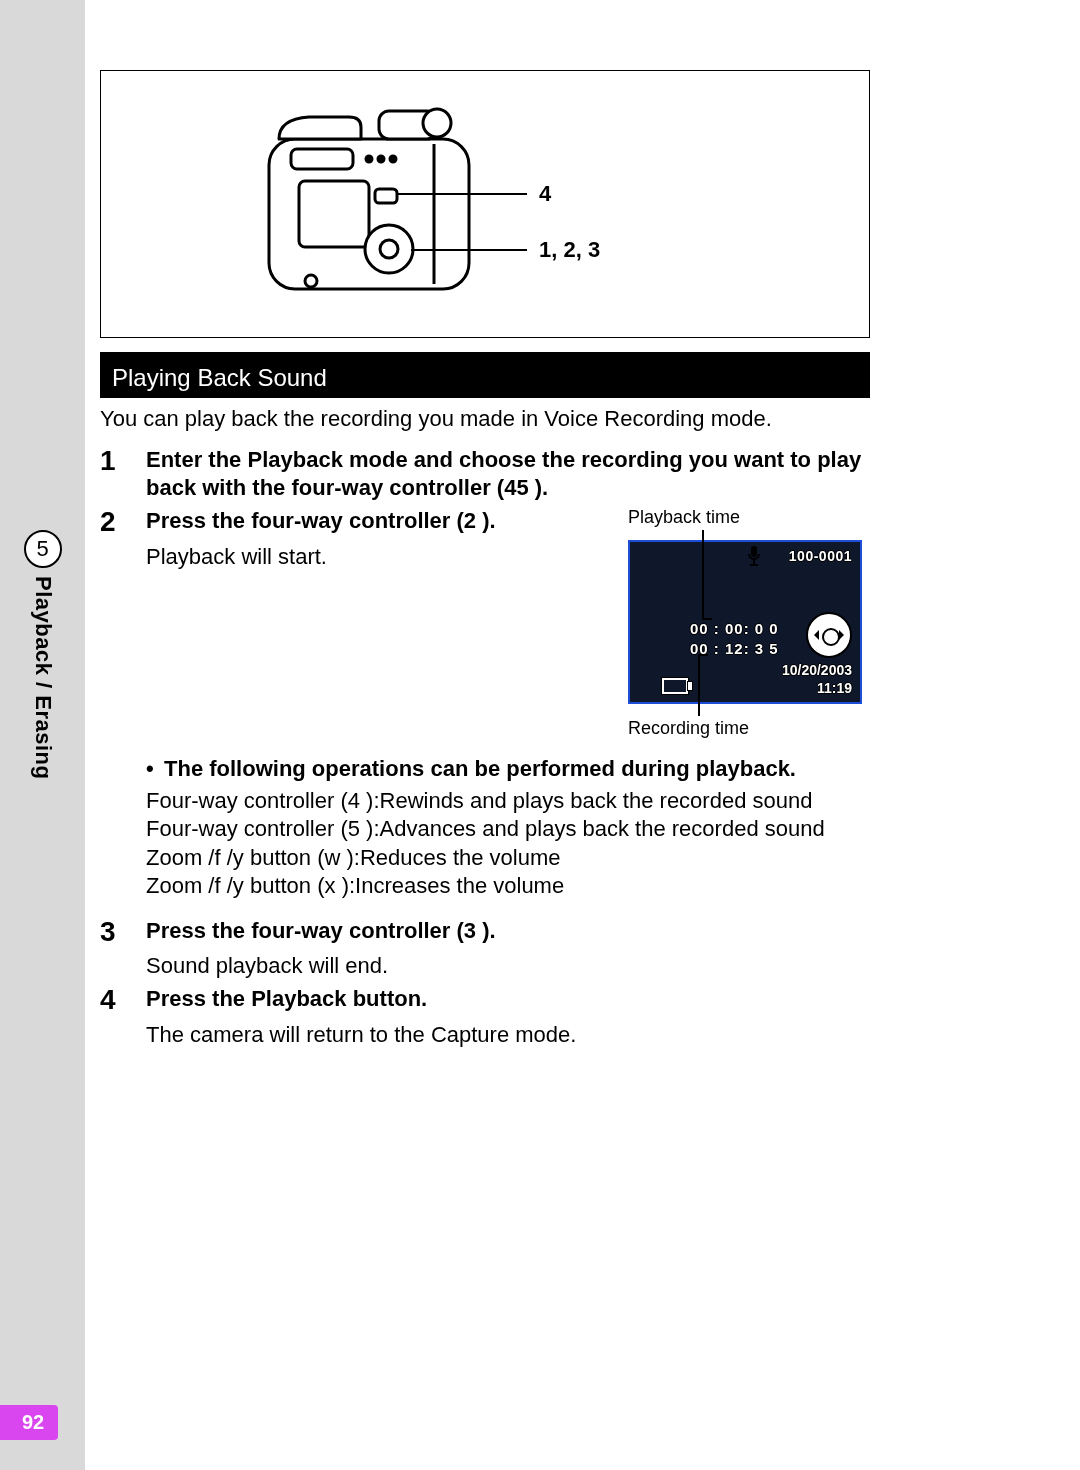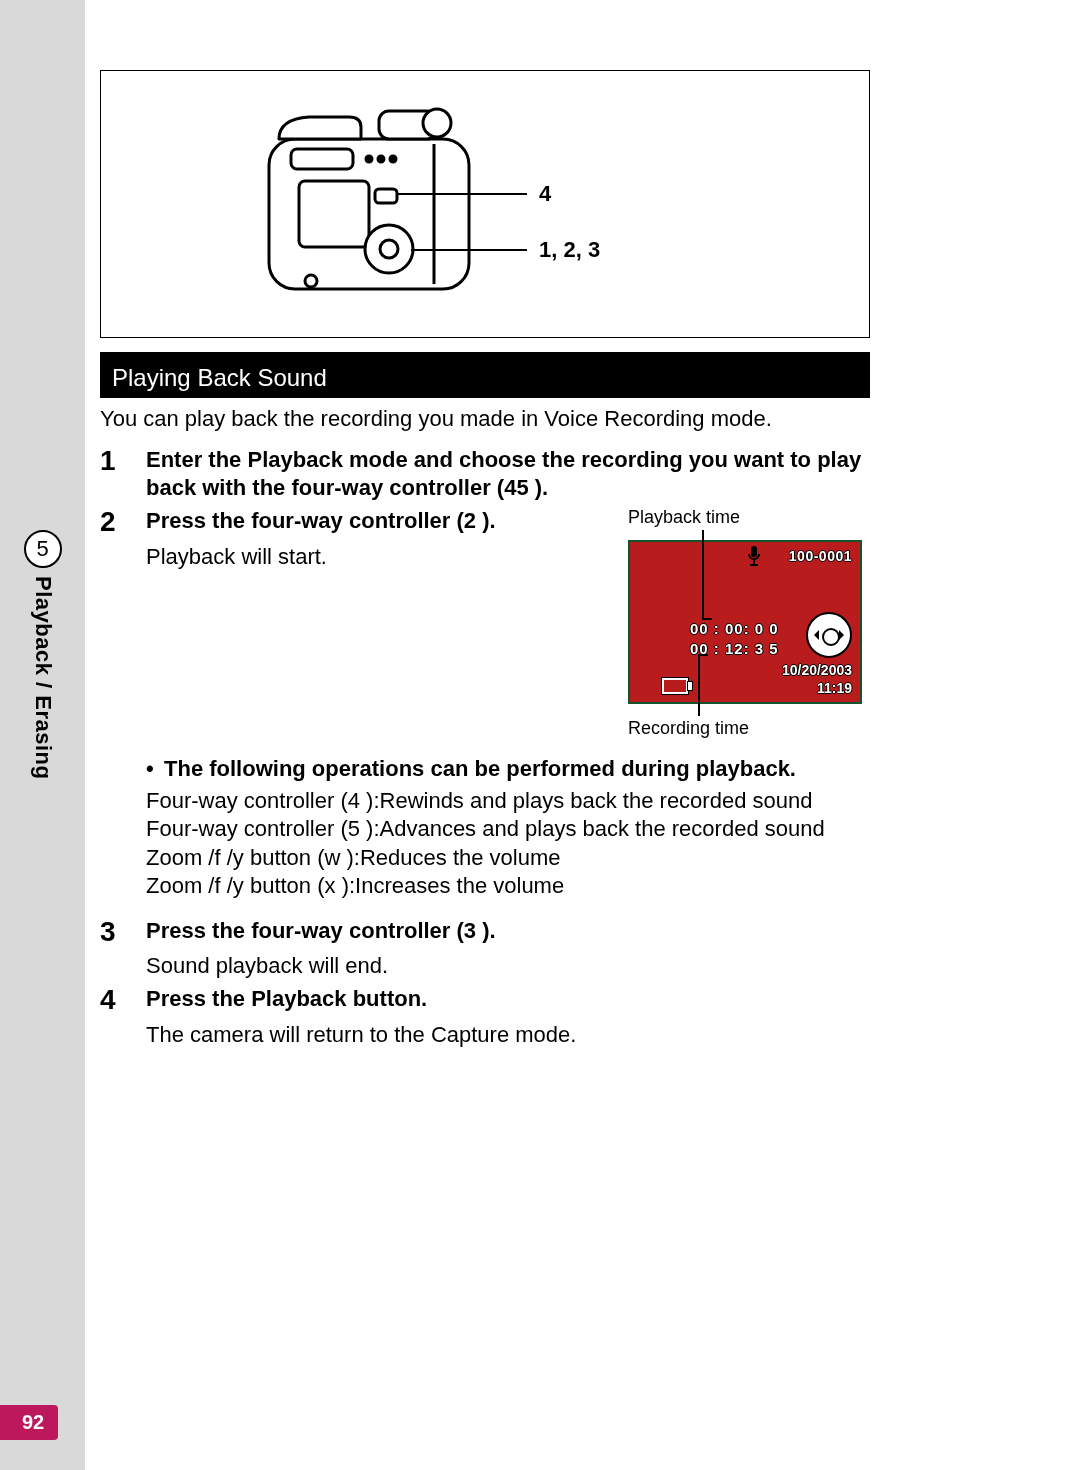--- a/index.html
+++ b/index.html
@@ -107,22 +107,22 @@
     margin-bottom:12px;
     padding-left:8px;
   }
   .screen-caption-bot{
     font-size:18px;
     margin-top:14px;
     padding-left:8px;
   }
   .lcd{
     width:230px;height:160px;
-    background:#b91c1c;
-    border:2px solid #14532d;
+    background:#0f172a;
+    border:2px solid #1d4ed8;
     position:relative;
     margin-left:8px;
   }
   .lcd .file{
     position:absolute;top:6px;right:8px;
     font-stretch:condensed;
     color:#fff;font-weight:700;font-size:14px;
     text-shadow:1px 0 #000,-1px 0 #000,0 1px #000,0 -1px #000;
     letter-spacing:.5px;
   }
@@ -200,21 +200,21 @@
   }
   .side-label{
     writing-mode:vertical-rl;
     font-weight:700;font-size:22px;
     margin:0 auto;
     letter-spacing:.5px;
   }
   
   .pagenum{
     position:absolute;left:0;bottom:30px;
-    background:#be185d;color:#fff;
+    background:#d946ef;color:#fff;
     font-weight:700;font-size:20px;
     padding:6px 14px 6px 22px;
     border-radius:0 4px 4px 0;
   }
   
   .camera{
     position:absolute;left:158px;top:28px;
     width:230px;height:210px;
   }
   .camera svg{width:100%;height:100%}

